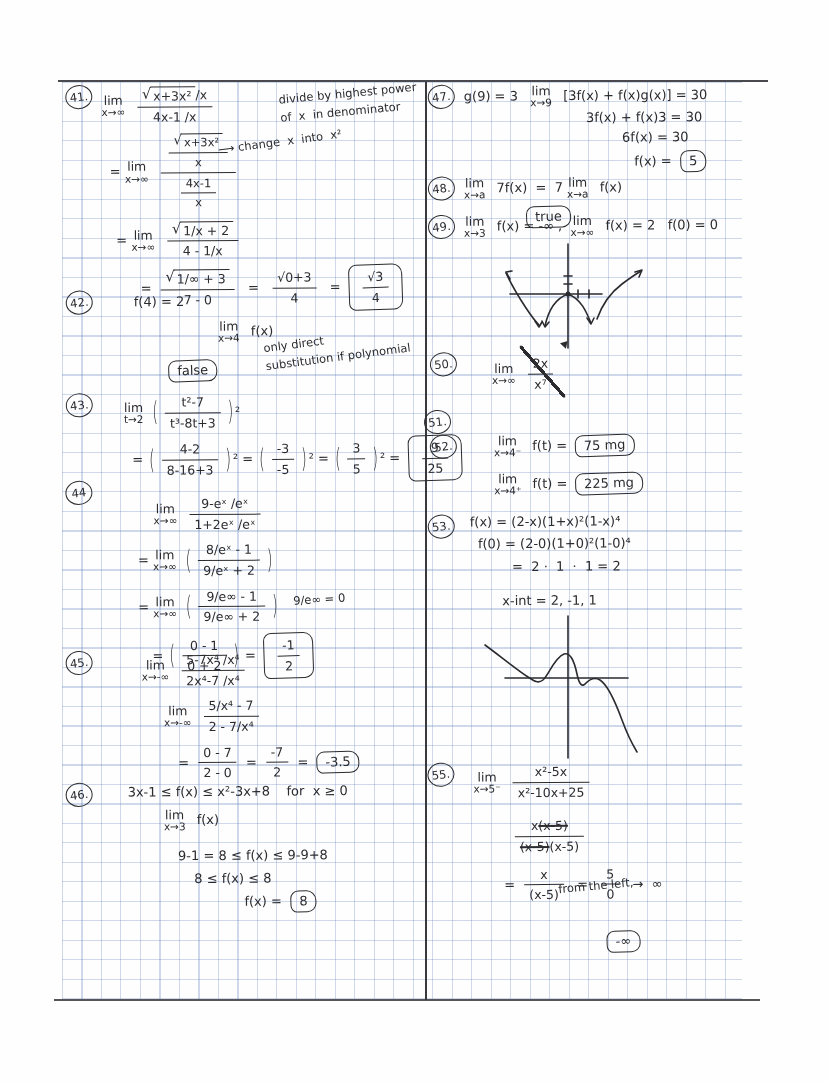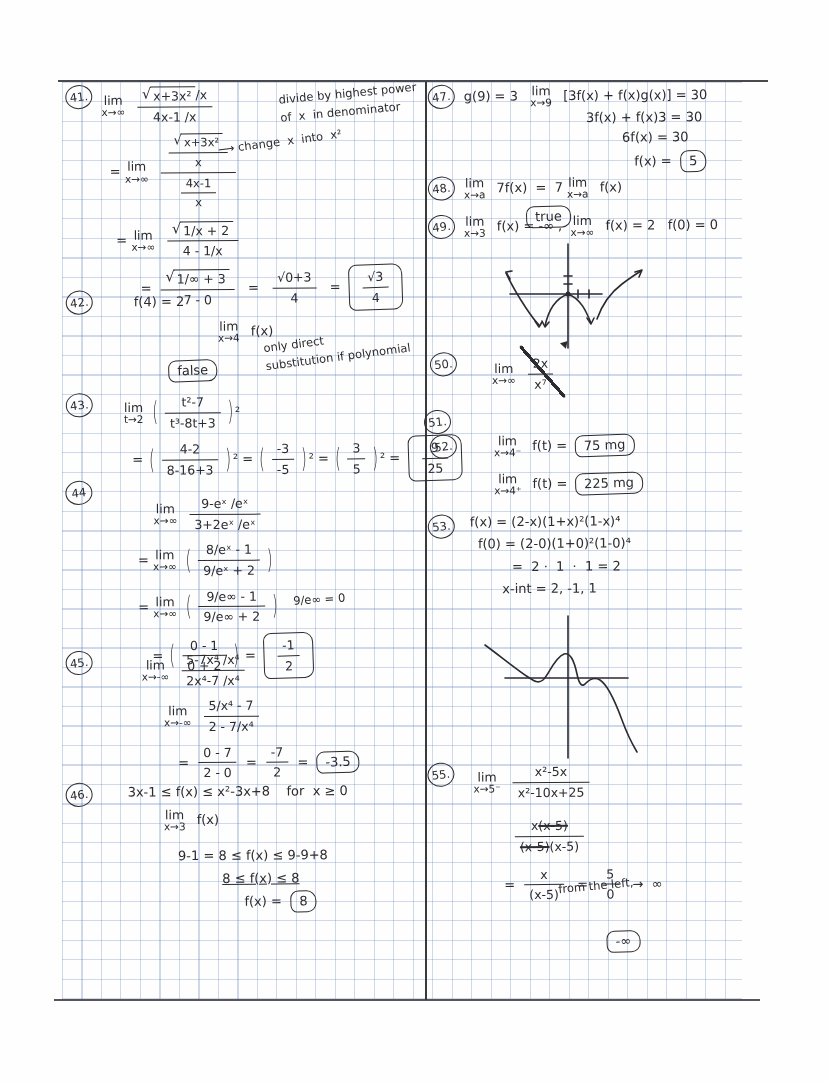--- a/index.html
+++ b/index.html
@@ -281,21 +281,21 @@
         <div class="pline" style="margin-left: 52px; margin-top: 14px;">
           <span class="lim">
             <span class="limw">lim</span>
             <span class="limsub">x→∞</span>
           </span>
           <span class="frac">
             <span class="num">
               <span class="t">9-eˣ /eˣ</span>
             </span>
             <span class="den">
-              <span class="t">3+2eˣ /eˣ</span>
+              <span class="t">1+2eˣ /eˣ</span>
             </span>
           </span>
         </div>
         <div class="pline" style="margin-left: 36px; margin-top: 6px;">
           <span class="t">= </span>
           <span class="lim">
             <span class="limw">lim</span>
             <span class="limsub">x→∞</span>
           </span>
           <span class="bp">(</span>
@@ -419,21 +419,21 @@
         <div class="pline" style="margin-left: 62px; margin-top: 8px;">
           <span class="lim">
             <span class="limw">lim</span>
             <span class="limsub">x→3</span>
           </span>
           <span class="t"> f(x)</span>
         </div>
         <div class="pline" style="margin-left: 76px; margin-top: 16px;">
           <span class="t">9-1 = 8 ≤ f(x) ≤ 9-9+8</span>
         </div>
-        <div class="pline" style="margin-left: 120px; margin-top: 6px; text-decoration: underline;">
+        <div class="pline" style="margin-left: 92px; margin-top: 6px;">
           <span class="t">8 ≤ f(x) ≤ 8</span>
         </div>
         <div class="pline" style="margin-left: 142px; margin-top: 4px;">
           <span class="t">f(x) = </span>
           <span class="abox">
             <span class="t">8</span>
           </span>
         </div>
       </div>
     </div>
@@ -554,21 +554,21 @@
       <div class="plines">
         <div class="pline" style="margin-left: 6px; margin-top: 0px;">
           <span class="t">f(x) = (2-x)(1+x)²(1-x)⁴</span>
         </div>
         <div class="pline" style="margin-left: 14px; margin-top: 6px;">
           <span class="t">f(0) = (2-0)(1+0)²(1-0)⁴</span>
         </div>
         <div class="pline" style="margin-left: 48px; margin-top: 6px;">
           <span class="t">=  2 ·  1  ·  1 = 2</span>
         </div>
-        <div class="pline" style="margin-left: 38px; margin-top: 6px;">
+        <div class="pline" style="margin-left: 38px; margin-top: 18px;">
           <span class="t">x-int = 2, -1, 1</span>
         </div>
       </div>
     </div>
     <div class="problem" style="left: 428px; top: 762px;">
       <span class="pnum">55.</span>
       <div class="plines">
         <div class="pline" style="margin-left: 10px; margin-top: 0px;">
           <span class="lim">
             <span class="limw">lim</span>

